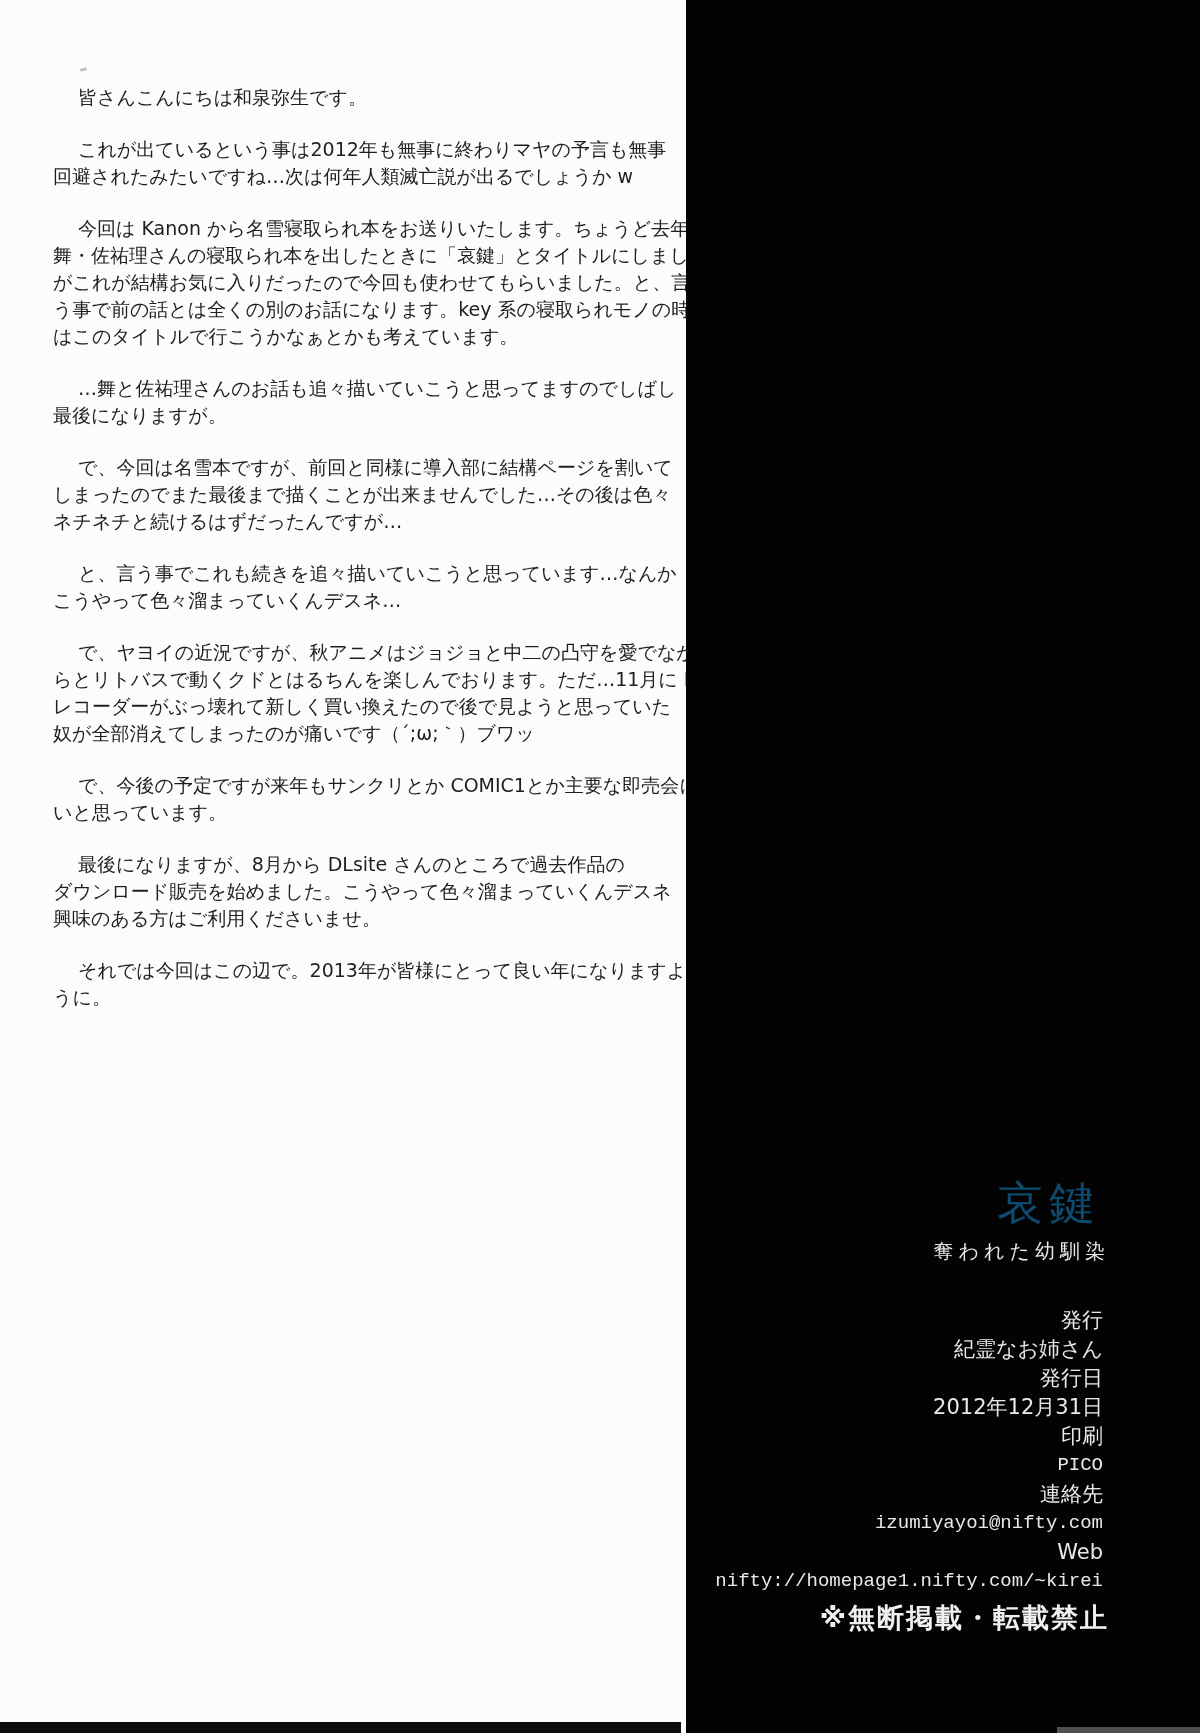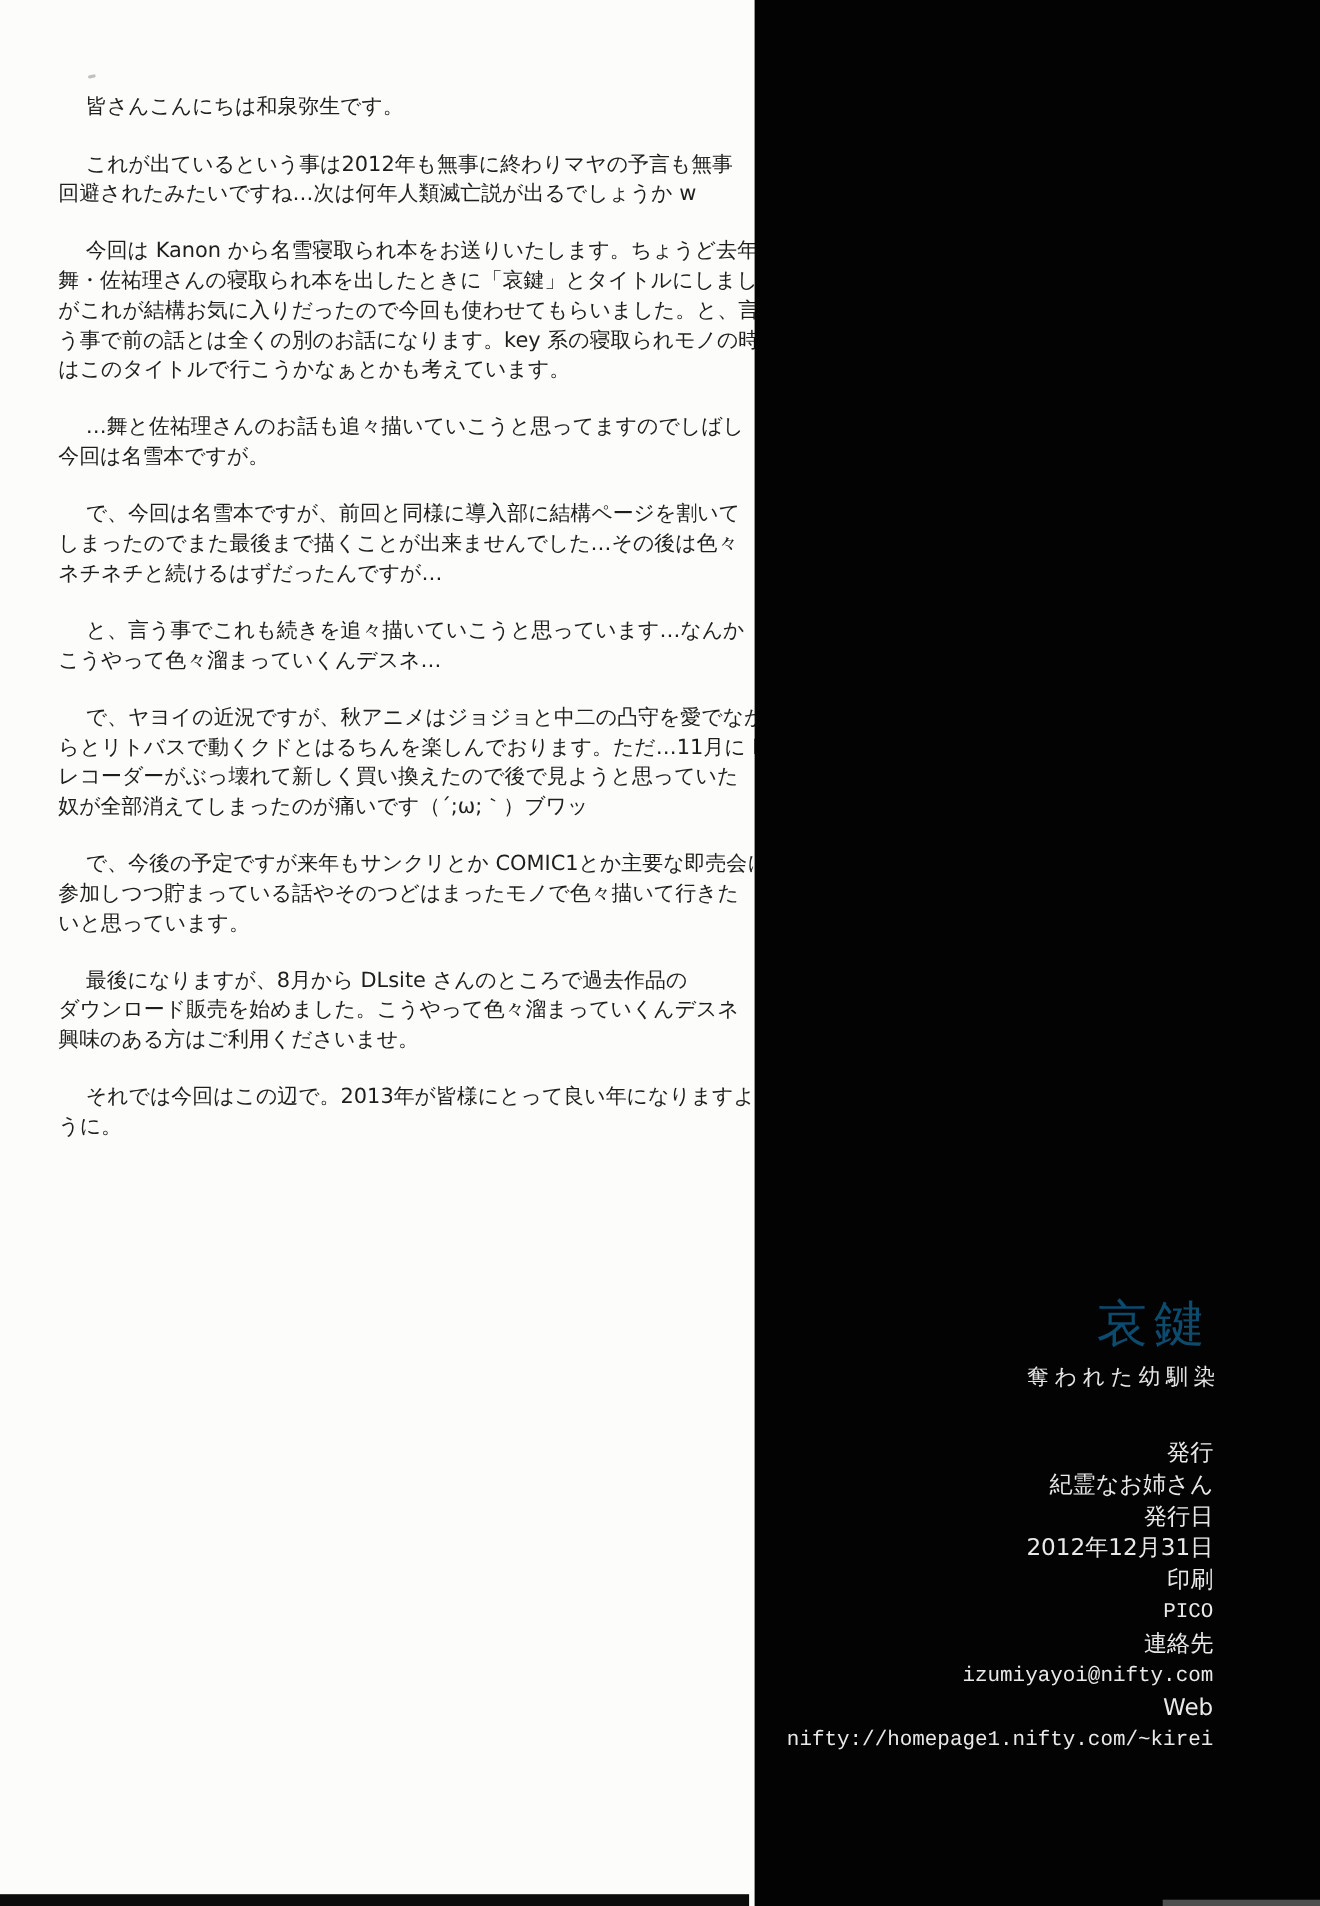--- a/index.html
+++ b/index.html
@@ -82,40 +82,39 @@
     </div>
     <div class="para">
       <div class="line">今回は Kanon から名雪寝取られ本をお送りいたします。ちょうど去年</div>
       <div class="line">舞・佐祐理さんの寝取られ本を出したときに「哀鍵」とタイトルにしました</div>
       <div class="line">がこれが結構お気に入りだったので今回も使わせてもらいました。と、言</div>
       <div class="line">う事で前の話とは全くの別のお話になります。key 系の寝取られモノの時</div>
       <div class="line">はこのタイトルで行こうかなぁとかも考えています。</div>
     </div>
     <div class="para">
       <div class="line">…舞と佐祐理さんのお話も追々描いていこうと思ってますのでしばし</div>
-      <div class="line">今回は名雪本ですが。</div>
+      <div class="line">最後になりますが。</div>
     </div>
     <div class="para">
       <div class="line">で、今回は名雪本ですが、前回と同様に導入部に結構ページを割いて</div>
       <div class="line">しまったのでまた最後まで描くことが出来ませんでした…その後は色々</div>
       <div class="line">ネチネチと続けるはずだったんですが…</div>
     </div>
     <div class="para">
       <div class="line">と、言う事でこれも続きを追々描いていこうと思っています…なんか</div>
       <div class="line">こうやって色々溜まっていくんデスネ…</div>
     </div>
     <div class="para">
       <div class="line">で、ヤヨイの近況ですが、秋アニメはジョジョと中二の凸守を愛でなが</div>
       <div class="line">らとリトバスで動くクドとはるちんを楽しんでおります。ただ…11月に BD</div>
       <div class="line">レコーダーがぶっ壊れて新しく買い換えたので後で見ようと思っていた</div>
       <div class="line">奴が全部消えてしまったのが痛いです（´;ω;｀）ブワッ</div>
     </div>
     <div class="para">
       <div class="line">で、今後の予定ですが来年もサンクリとか COMIC1とか主要な即売会に</div>
-      <div class="line">参加しつつ貯まっている話やそのつどはまったモノで色々描いて行きた</div>
       <div class="line">いと思っています。</div>
     </div>
     <div class="para">
       <div class="line">最後になりますが、8月から DLsite さんのところで過去作品の</div>
       <div class="line">ダウンロード販売を始めました。こうやって色々溜まっていくんデスネ</div>
       <div class="line">興味のある方はご利用くださいませ。</div>
     </div>
     <div class="para">
       <div class="line">それでは今回はこの辺で。2013年が皆様にとって良い年になりますよ</div>
       <div class="line">うに。</div>
@@ -133,17 +132,18 @@
     <div class="cline">発行日</div>
     <div class="cline">2012年12月31日</div>
     <div class="cline">印刷</div>
     <div class="cline latin">PICO</div>
     <div class="cline">連絡先</div>
     <div class="cline latin">izumiyayoi@nifty.com</div>
     <div class="cline">Web</div>
     <div class="cline latin">nifty://homepage1.nifty.com/~kirei</div>
   </div>
 
+  <div class="colophon-notice">※無断掲載・転載禁止</div>
 
   <div class="bottom-strip-left"></div>
   <div class="bottom-strip-right"></div>
 
 </div>
 
 </body></html>

